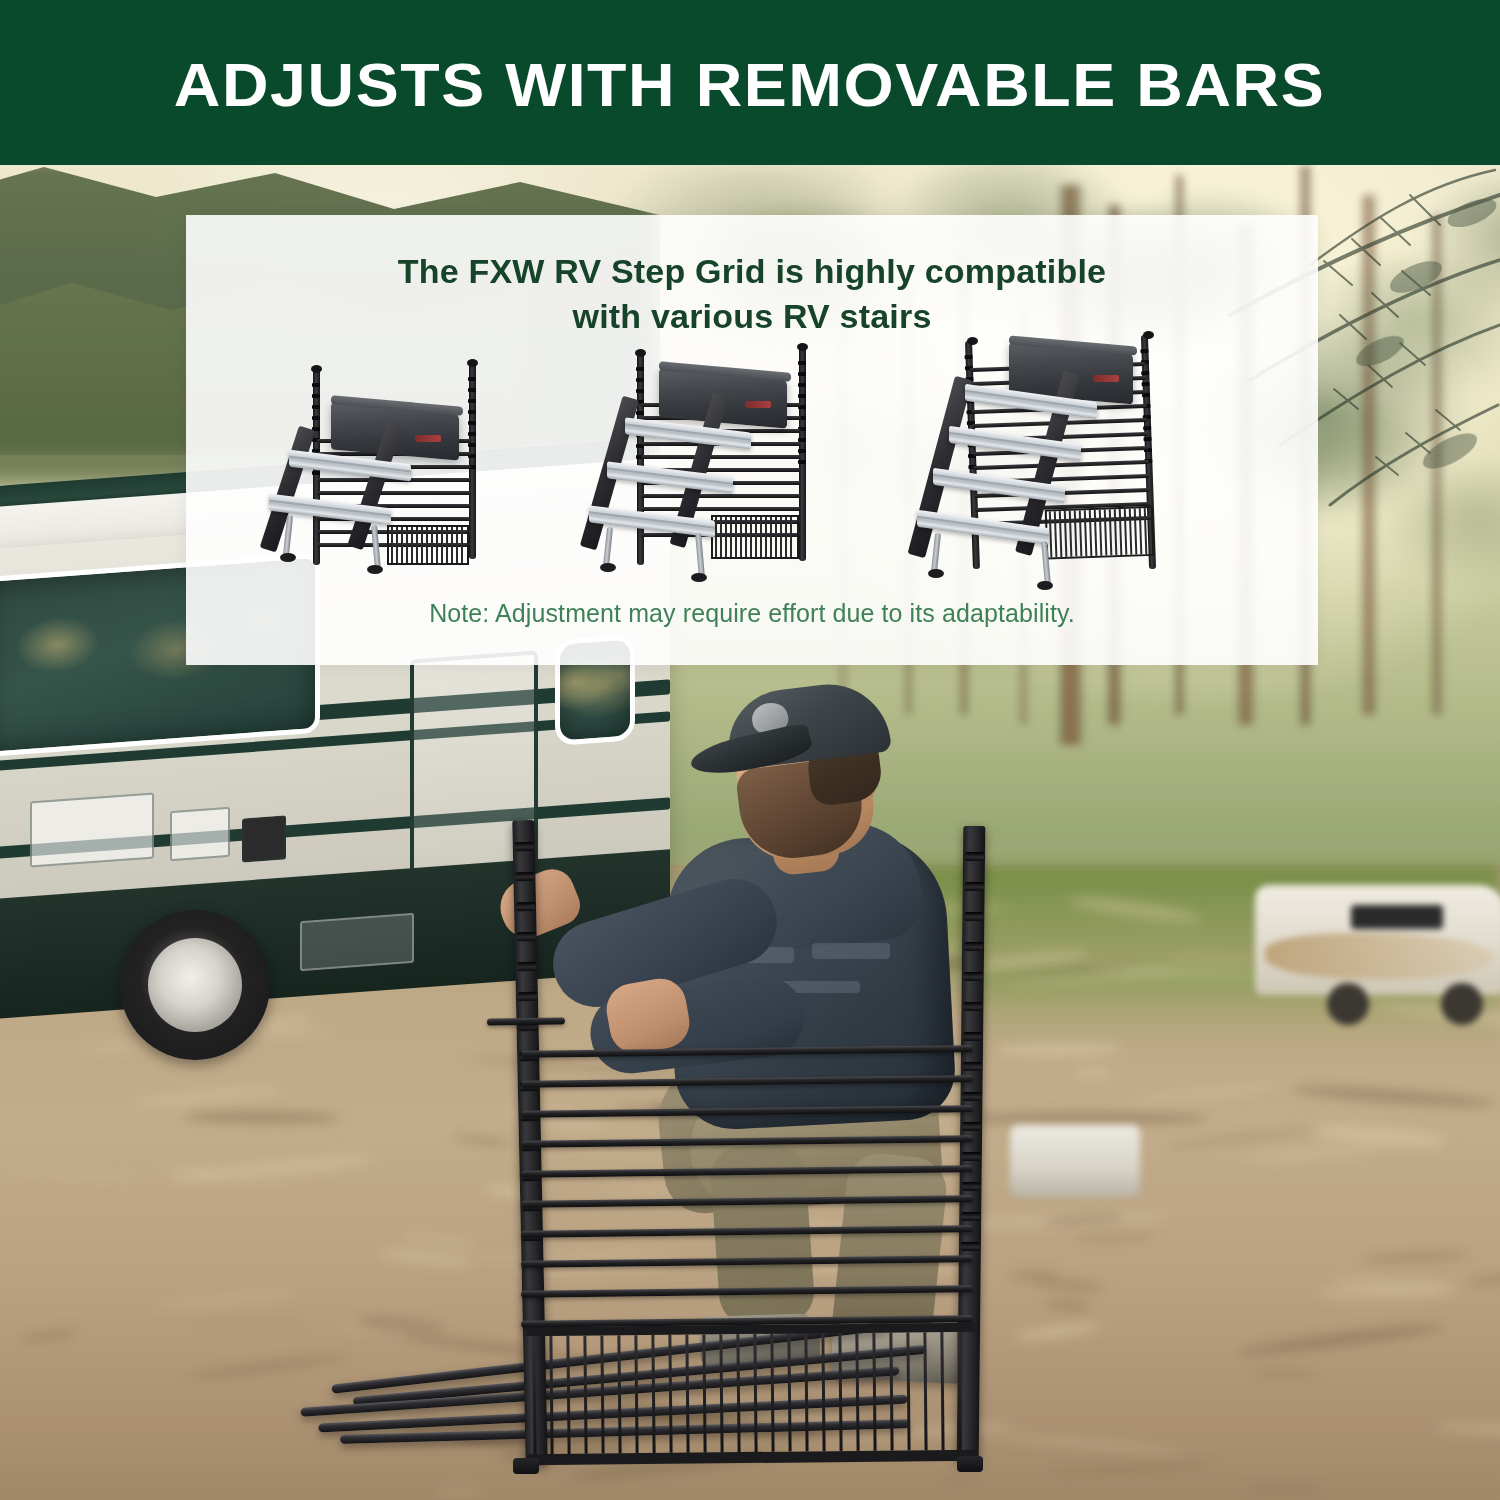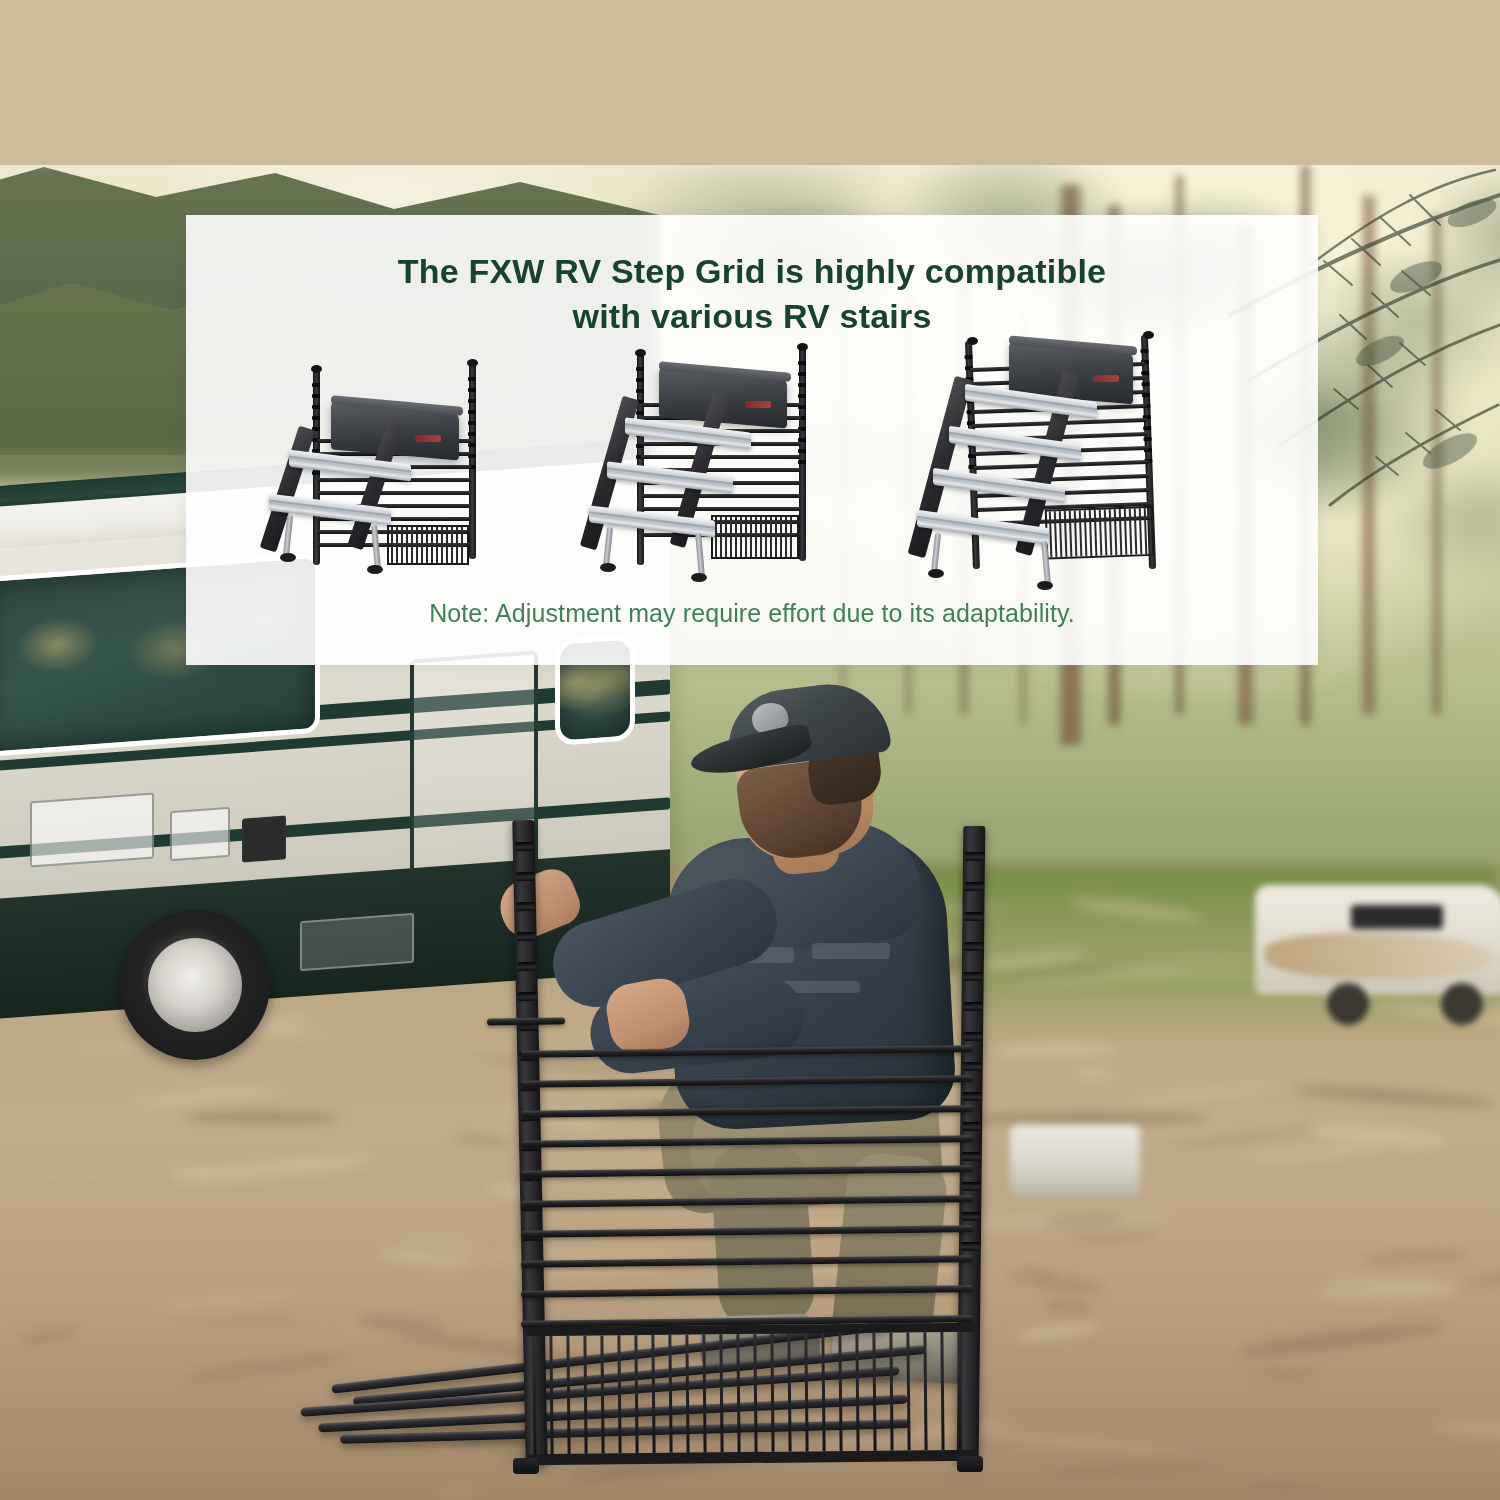--- a/index.html
+++ b/index.html
@@ -729,20 +729,23 @@
             <div class="wire" style="left: 431px;"></div>
           </div>
       </div>
       <div class="foot" style="left:8px;top:638px;"></div>
       <div class="foot" style="left:452px;top:636px;"></div>
     </div>
 
     <div class="noise"></div>
   </div>
 
+  <div class="banner">
+    <div class="banner-title">ADJUSTS WITH REMOVABLE BARS</div>
+  </div>
 
   <div class="card">
     <div class="card-title">
       <div>The FXW RV Step Grid is highly compatible</div>
       <div>with various RV stairs</div>
     </div>
 
     <div class="products">
 
       <div class="prod" style="width:300px;height:240px;">

